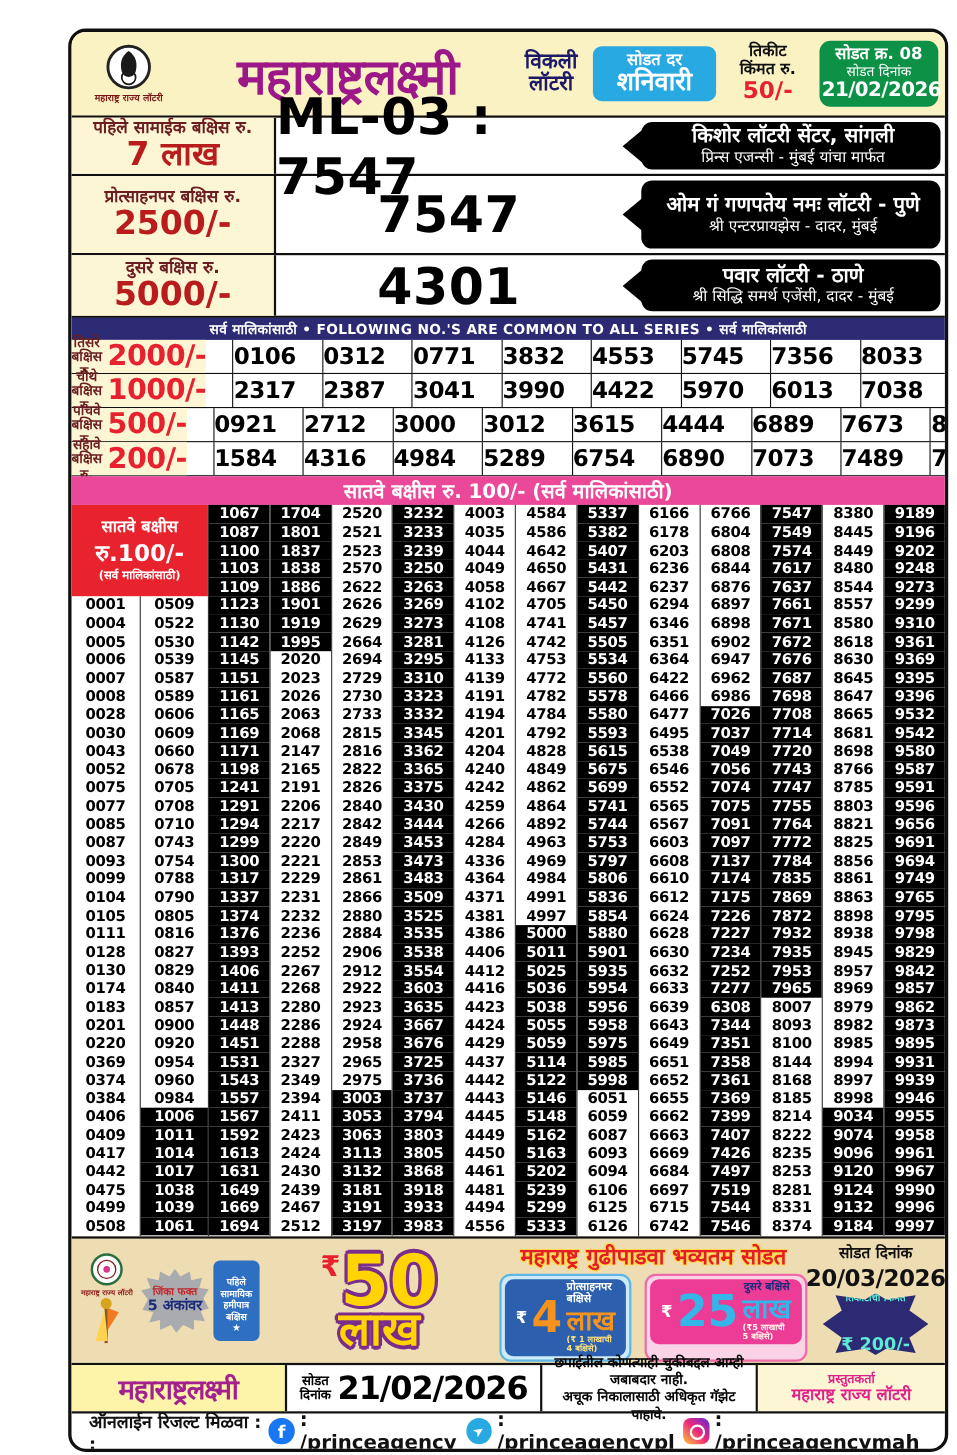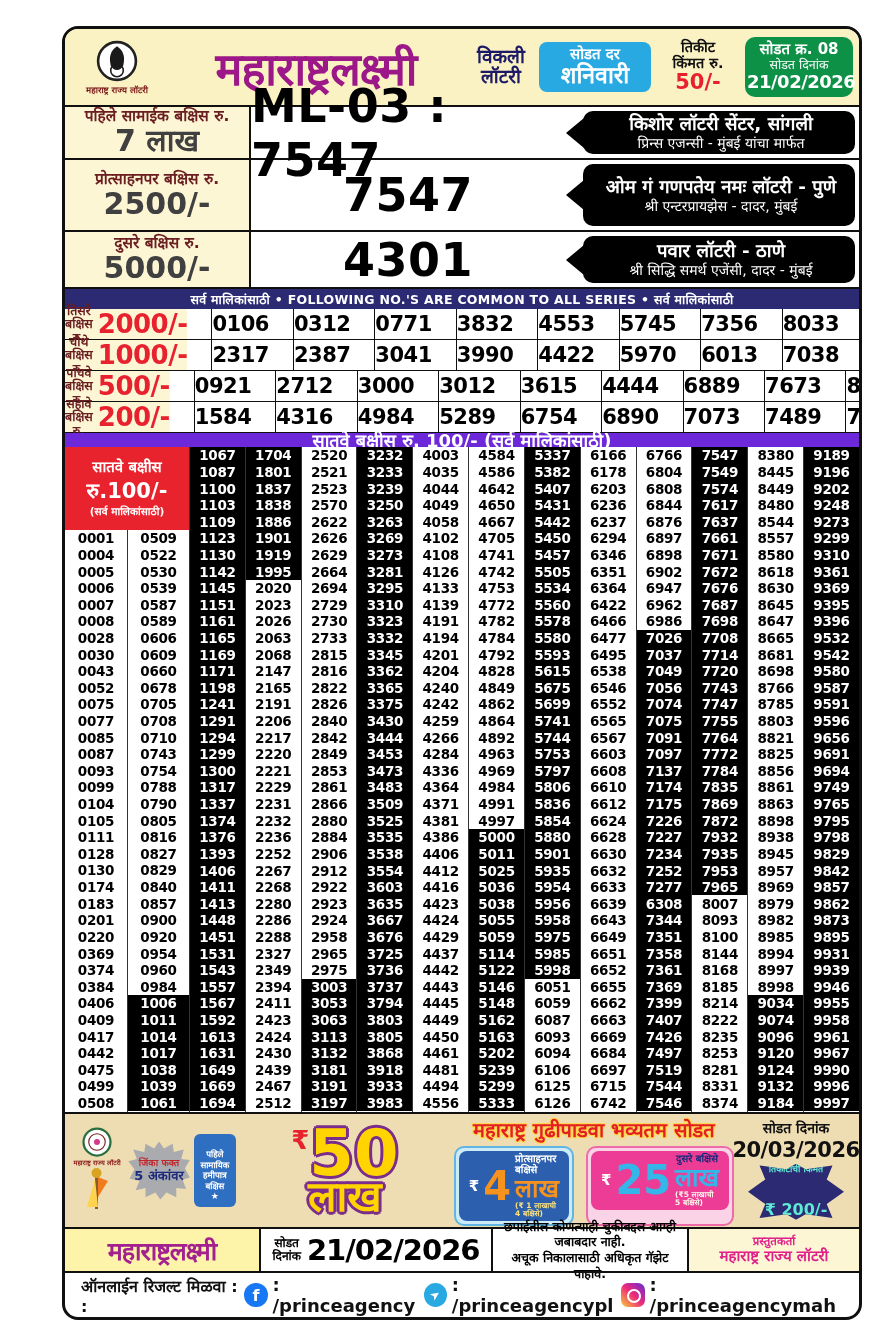--- a/index.html
+++ b/index.html
@@ -22,42 +22,42 @@
   .draw-box { width:108px; background:#0d9147; color:#fff; border-radius:10px; text-align:center; padding:4px 2px; line-height:1.15; }
   .draw-box .l1 { font-size:15px; font-weight:bold; display:block; }
   .draw-box .l2 { font-size:12.5px; display:block; }
   .draw-box .l3 { font-size:18px; font-weight:bold; display:block; letter-spacing:-0.5px; }
 
   
   .tp-row { display:flex; border-bottom:2px solid #101010; align-items:stretch; }
   .tp-row.h1 { height:53px; } .tp-row.h2 { height:72px; } .tp-row.h3 { height:57px; }
   .tp-label { width:186px; background:#fdf6d5; border-right:2px solid #101010; display:flex; flex-direction:column; align-items:center; justify-content:center; line-height:1.1; }
   .tp-label .lab { font-size:15.5px; font-weight:bold; color:#6b1e22; }
-  .tp-label .amt { font-size:30px; font-weight:bold; color:#404040; line-height:1.05; }
+  .tp-label .amt { font-size:30px; font-weight:bold; color:#b91c1c; line-height:1.05; }
   .tp-mid { flex:1; display:flex; align-items:center; justify-content:center; gap:12px; padding-right:18px; }
   .tp-num { font-size:46px; font-weight:bold; color:#000; letter-spacing:0.5px; }
   .tp-note { font-size:13px; font-weight:bold; color:#111; white-space:pre-line; text-align:center; line-height:1.2; }
   .tp-seller { width:272px; background:#000; color:#fff; border-radius:10px; margin:4px 4px 4px 0; position:relative; display:flex; flex-direction:column; align-items:center; justify-content:center; text-align:center; padding:2px 6px 2px 10px; line-height:1.2; }
   .tp-seller::before { content:""; position:absolute; left:-17px; top:50%; margin-top:-15px; border-top:15px solid transparent; border-bottom:15px solid transparent; border-right:18px solid #000; }
   .seller-l1 { font-size:18.5px; font-weight:bold; }
   .seller-l2 { font-size:14px; }
 
   
   .navy-strip { height:20px; background:#2b2a72; color:#fff; font-size:12.5px; font-weight:bold; display:flex; align-items:center; justify-content:center; letter-spacing:0.3px; }
 
   
   .c-row { display:flex; height:31px; border-bottom:1.5px solid #101010; }
   .c-label { width:186px; background:#fdf6d5; display:flex; align-items:center; justify-content:center; gap:5px; }
   .c-label .stack { font-size:12.5px; font-weight:bold; color:#6b1e22; line-height:1.08; text-align:center; }
   .c-label .stack span { display:block; }
   .c-label .amt { font-size:26px; font-weight:bold; color:#e8212e; letter-spacing:-0.5px; }
   .c-num { flex:1; border-left:1.5px solid #101010; display:flex; align-items:center; justify-content:center; font-size:21px; font-weight:bold; color:#000; letter-spacing:-0.5px;margin-left:24px; }
 
   
-  .red-banner { height:14px; background:#6d28d9; color:#fff; font-weight:bold; font-size:18px; display:flex; align-items:center; justify-content:center; }
+  .red-banner { height:26px; background:#ec4899; color:#fff; font-weight:bold; font-size:18px; display:flex; align-items:center; justify-content:center; }
   .grid { display:flex; height:665px; }
   .grid-left { width:124px; display:flex; flex-direction:column; }
   .side-red { height:83px; background:#e8232d; color:#fff; display:flex; flex-direction:column; align-items:center; justify-content:center; line-height:1.3; text-align:right; }
   .side-red .r1 { font-size:15px; font-weight:bold; }
   .side-red .r2 { font-size:21px; font-weight:bold; }
   .side-red .r3 { font-size:10.5px; font-weight:bold; }
   .pair-cols { flex:1; display:flex; }
   .pair-col { width:62px; display:flex; flex-direction:column; }
   .pair-col + .pair-col { border-left:1.5px solid #333; }
   .num-col { width:56.3px; display:flex; flex-direction:column; border-left:1.5px solid #333; }

